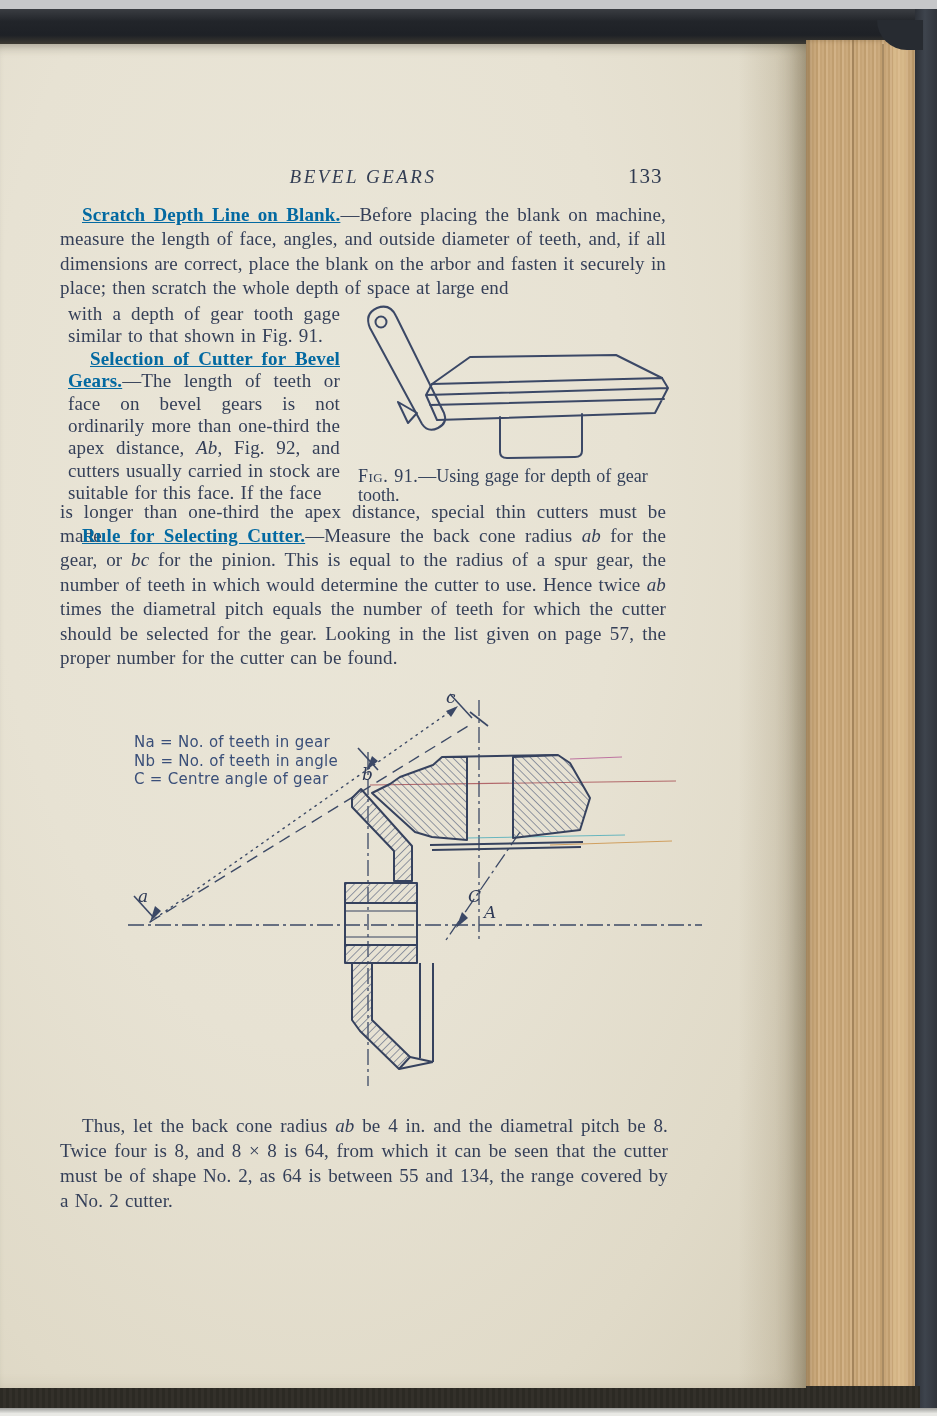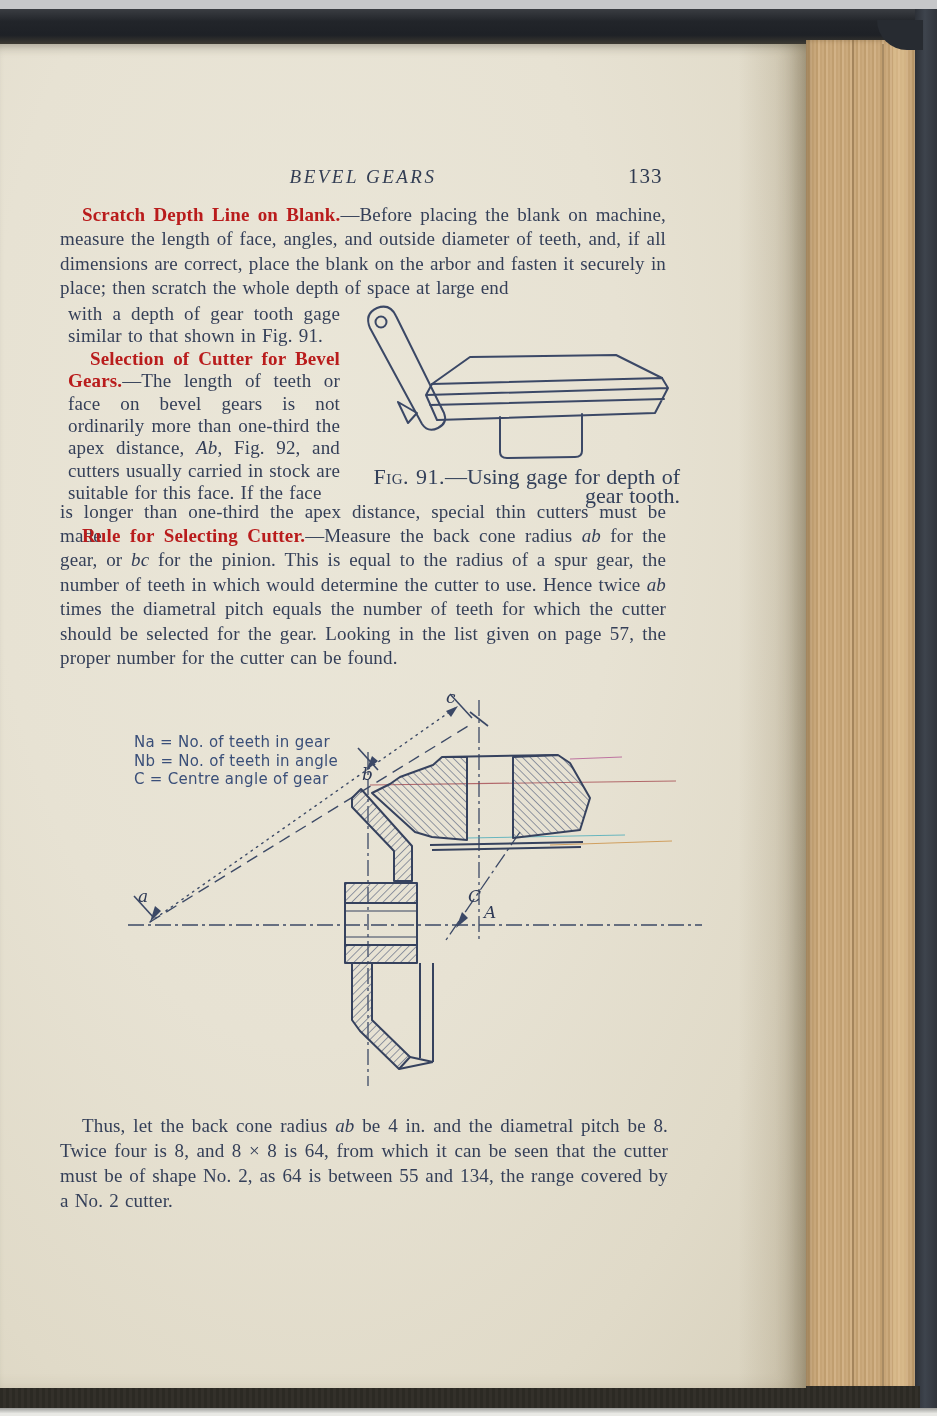--- a/index.html
+++ b/index.html
@@ -33,29 +33,29 @@
   .page-crease{position:absolute;left:738px;top:44px;width:68px;height:1344px;
     background:linear-gradient(90deg,rgba(0,0,0,0),rgba(130,112,75,.16) 55%,rgba(100,84,52,.28));}
   
   .content{position:absolute;left:0;top:0;width:937px;height:1068px;color:#343f58;}
   .content .abs{position:absolute;}
   .running-head{left:60px;top:166px;width:606px;text-align:center;
     font-style:italic;font-size:19px;letter-spacing:2.5px;color:#333e54;}
   .folio{left:628px;top:164px;width:46px;font-size:21px;letter-spacing:1px;color:#2f3a50;}
   p.book{margin:0;font-size:19px;line-height:24.4px;text-align:justify;word-spacing:1.2px;letter-spacing:.15px;}
   .indent{text-indent:22px;}
-  .b{font-weight:bold;color:#b91c1c;}
+  .b{font-weight:bold;color:#0369a1;text-decoration:underline;}
   .i{font-style:italic;}
   .p1{left:60px;top:203px;width:606px;}
   .twocol{left:60px;top:301px;width:620px;height:196px;}
   .colL{position:absolute;left:0;top:2px;width:280px;}
   .colL p.book{line-height:22.4px;margin-left:8px;}
   .fig91-box{position:absolute;left:298px;top:0;width:322px;}
   .fig91-svg{display:block;width:322px;height:162px;}
-  .caption{font-size:22px;line-height:19px;text-align:right;color:#33405a;word-spacing:1px;}
+  .caption{font-size:18px;line-height:19px;text-align:left;color:#33405a;word-spacing:1px;}
   .cap91{margin-top:4px;}
   .smallcaps{font-variant:small-caps;letter-spacing:.5px;}
   .p3{left:60px;top:500px;width:606px;}
   .p4{left:60px;top:524px;width:606px;}
   .fig92-box{left:120px;top:690px;width:590px;height:398px;}
   .fig92-svg{display:block;width:590px;height:398px;}
   .legend{left:134px;top:733px;width:230px;font-family:"DejaVu Sans",sans-serif;
     font-size:15px;line-height:18.5px;color:#3a4f79;letter-spacing:.3px;}
   .cap92{left:60px;top:1086px;width:606px;}
   .p5{left:60px;top:1113px;width:608px;}

